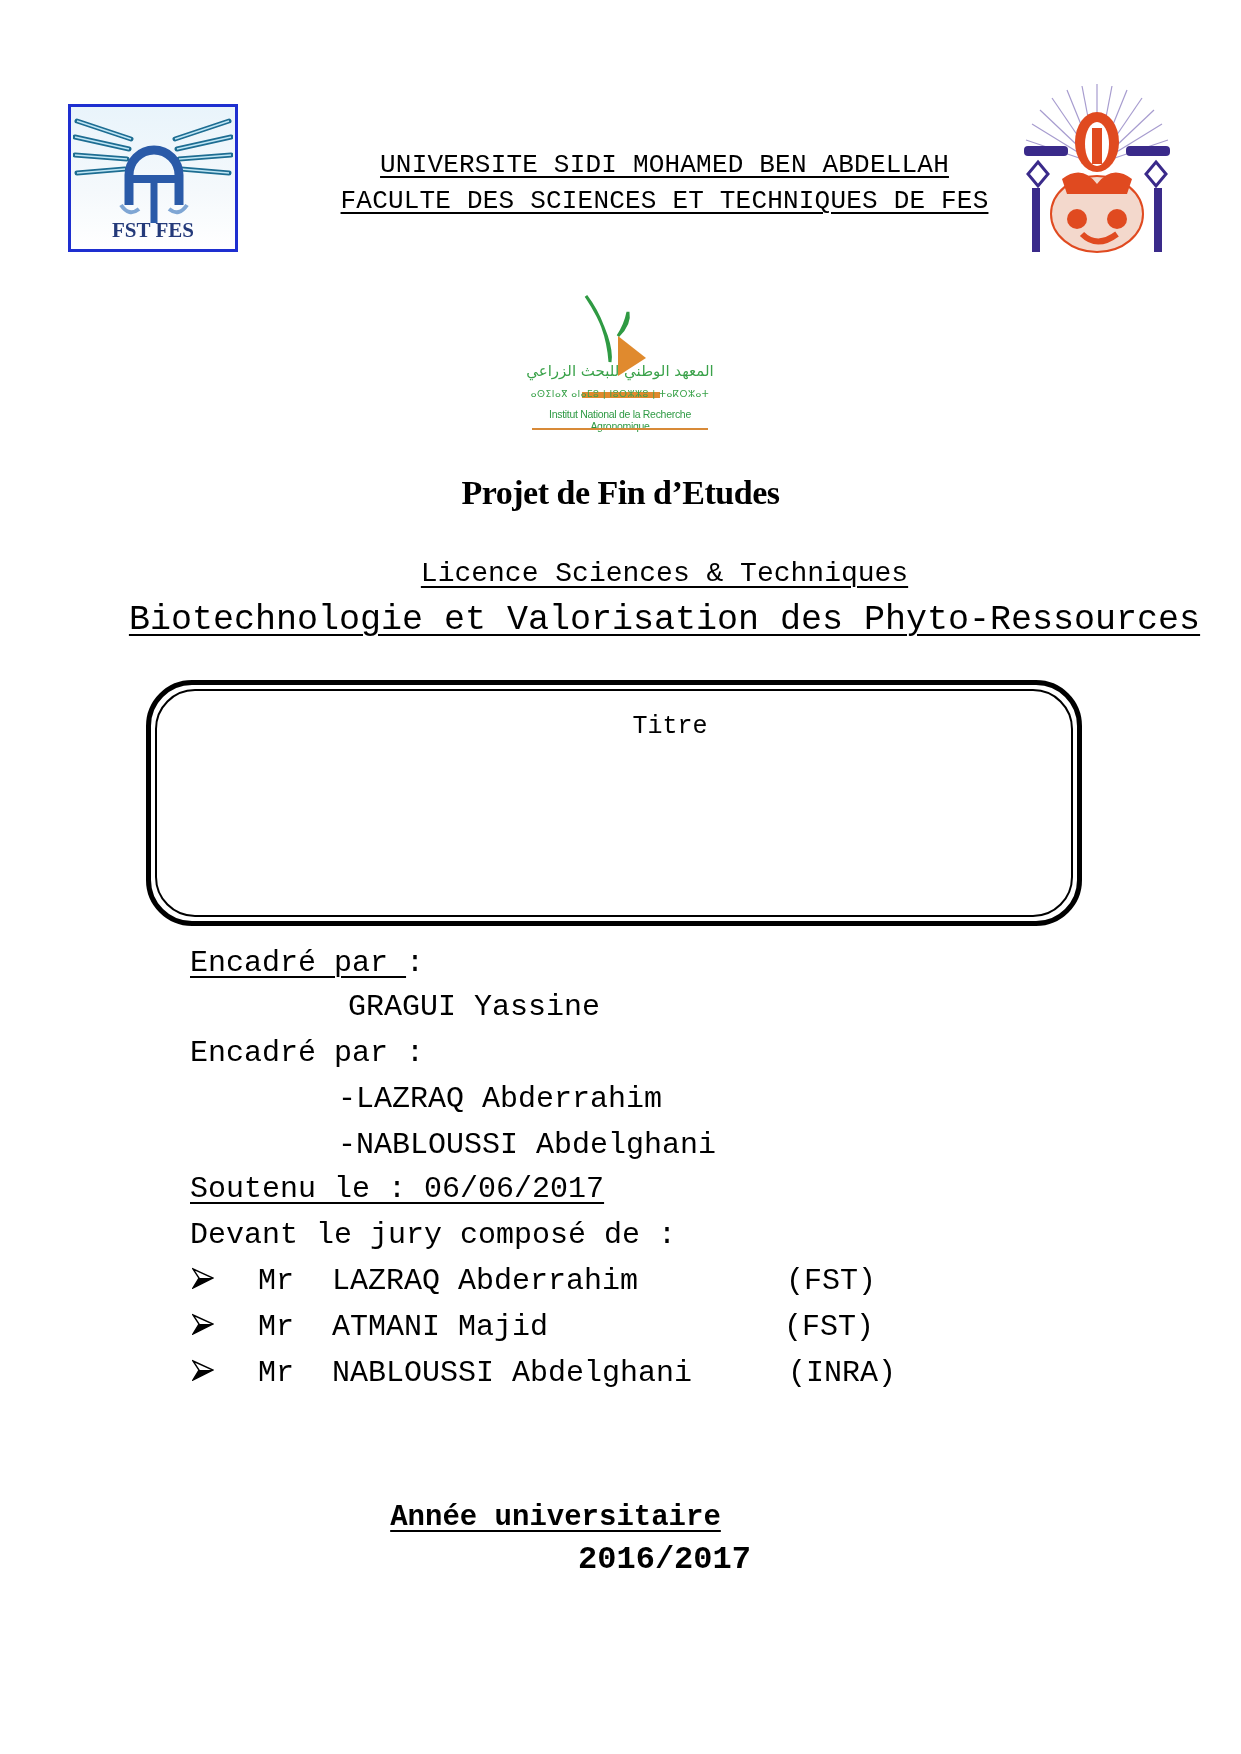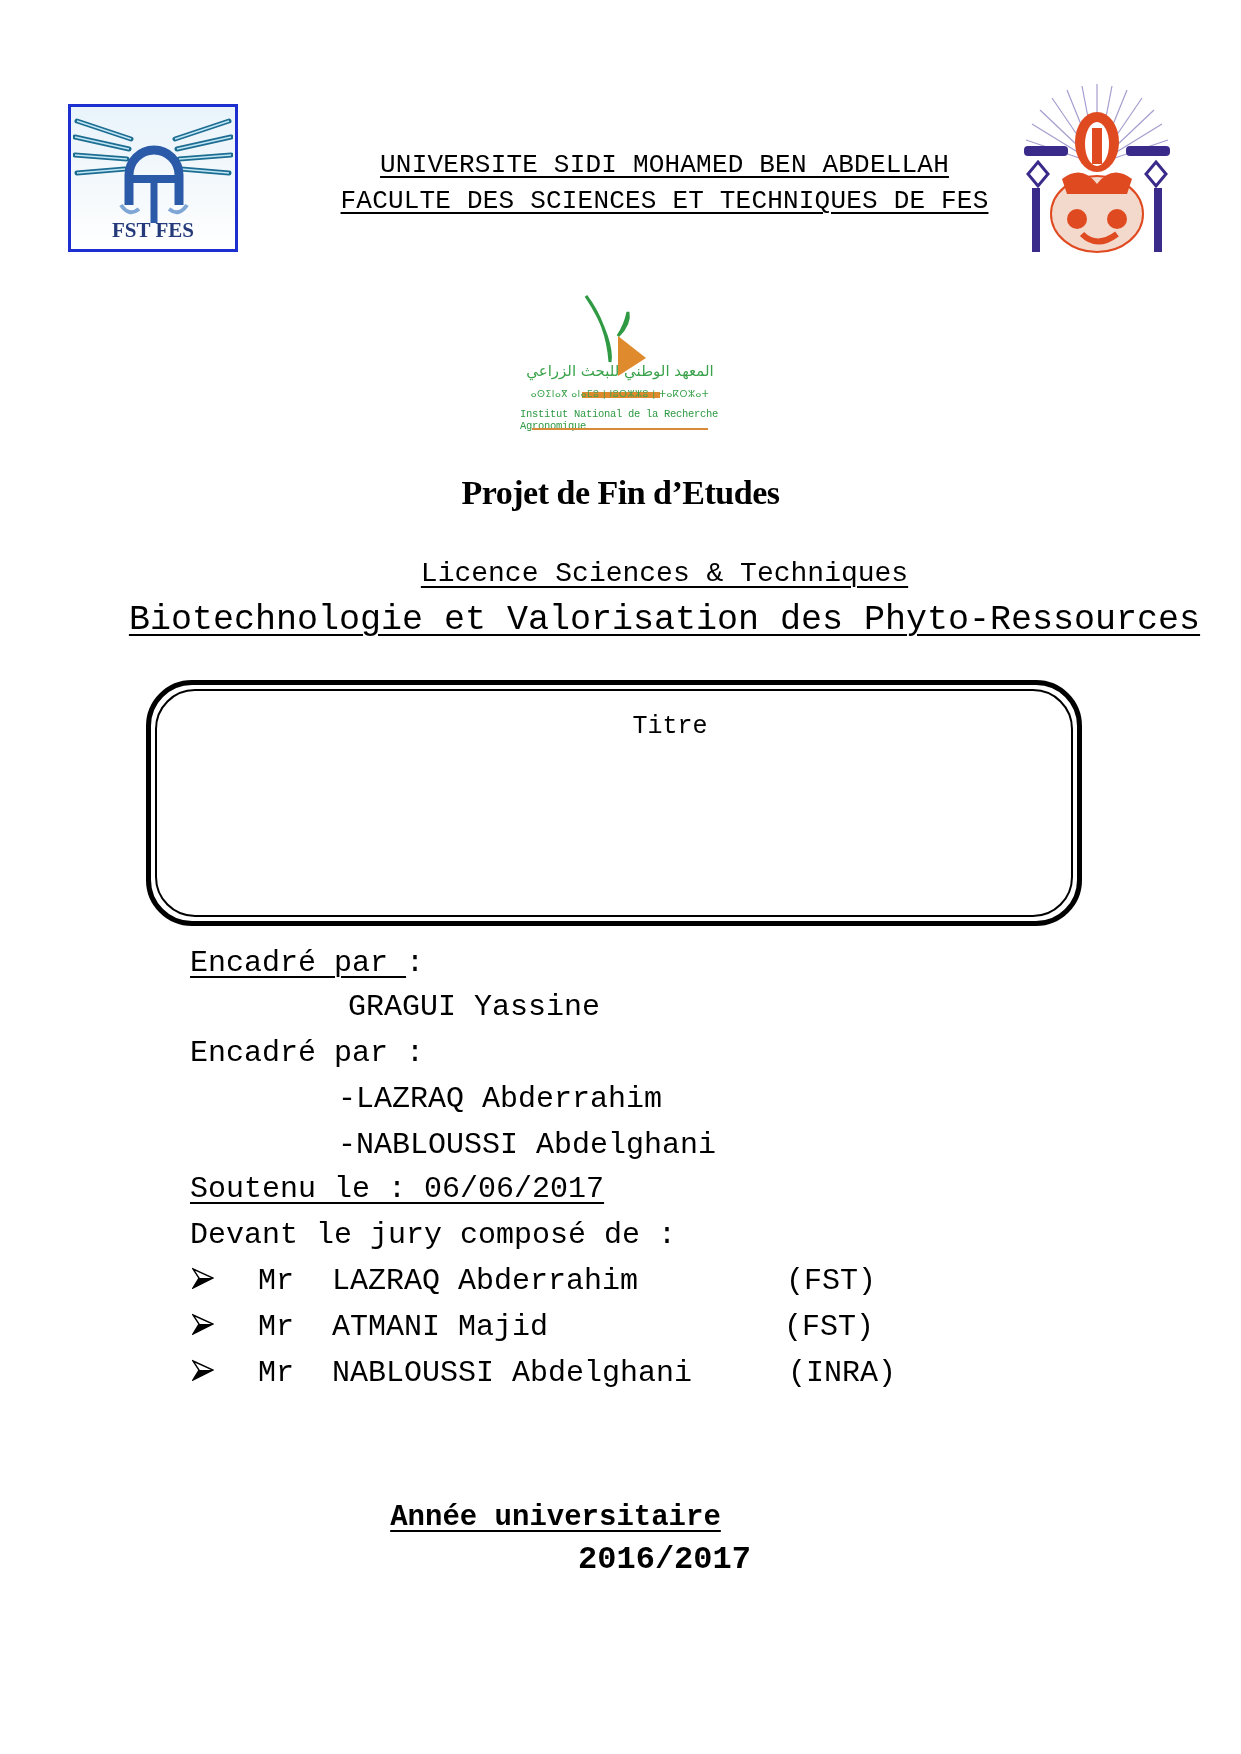--- a/index.html
+++ b/index.html
@@ -13,21 +13,21 @@
   .fst-logo .rays-l, .fst-logo .rays-r { position: absolute; top: 6px; width: 62px; height: 80px; }
   .fst-logo .rays-l { left: 2px; }
   .fst-logo .rays-r { right: 2px; }
   .fst-logo .fst-text { position: absolute; bottom: 6px; left: 0; right: 0; text-align: center; font-family: "Liberation Serif", serif; font-weight: bold; font-size: 21px; color: #243a7a; letter-spacing: 0px; }
 
   .fsf-logo { left: 1022px; top: 84px; width: 150px; height: 170px; }
 
   .inra-logo { left: 528px; top: 262px; width: 186px; height: 170px; }
   .inra-ar { left: 520px; top: 362px; width: 200px; text-align: center; font-family: "DejaVu Sans", sans-serif; font-size: 15px; color: #3aa24a; direction: rtl; }
   .inra-tf { left: 520px; top: 389px; width: 200px; text-align: center; font-family: "DejaVu Sans", sans-serif; font-size: 9px; color: #3aa24a; letter-spacing: 0.5px; }
-  .inra-fr { left: 520px; top: 408px; width: 200px; font-family: Liberation Mono, monospace; font-size: 10.5px; color: #2e9a44; letter-spacing: -0.3px; }
+  .inra-fr { left: 520px; top: 408px; width: 200px; text-align: center; font-family: Liberation Sans, sans-serif; font-size: 10.5px; color: #2e9a44; letter-spacing: -0.3px; }
   .inra-rule { left: 532px; top: 428px; width: 176px; height: 2px; background: #d88a38; }
 
   
   .univ { left: 0; width: 1241px; text-align: center; font-size: 26px; letter-spacing: 0.2px; }
   .univ span { text-decoration: underline; text-underline-offset: 4px; text-decoration-thickness: 2px; }
 
   .pfe { left: 0; width: 1241px; top: 474px; text-align: center; font-size: 34px; font-weight: bold; letter-spacing: -0.5px; }
   .lic { left: 0; width: 1241px; top: 558px; text-align: center; font-size: 28px; }
   .lic span, .bio span, .underl { text-decoration: underline; text-underline-offset: 5px; text-decoration-thickness: 2px; }
   .bio { left: 0; width: 1241px; top: 600px; text-align: center; font-size: 35px; }

